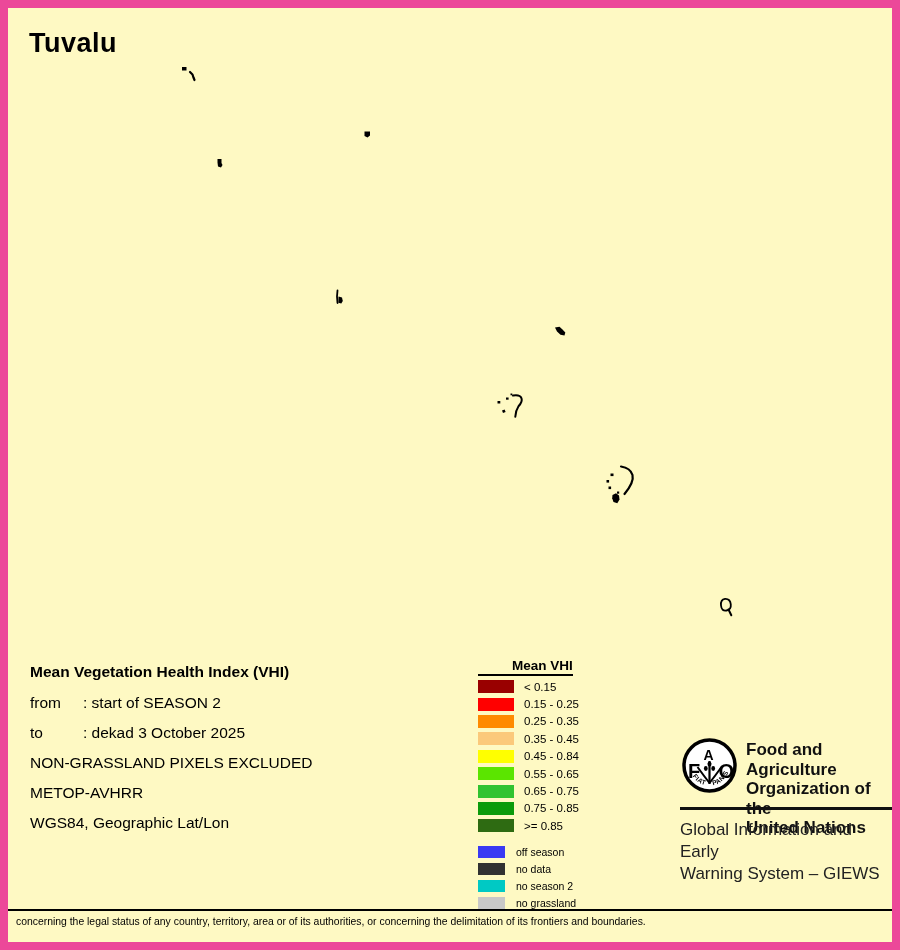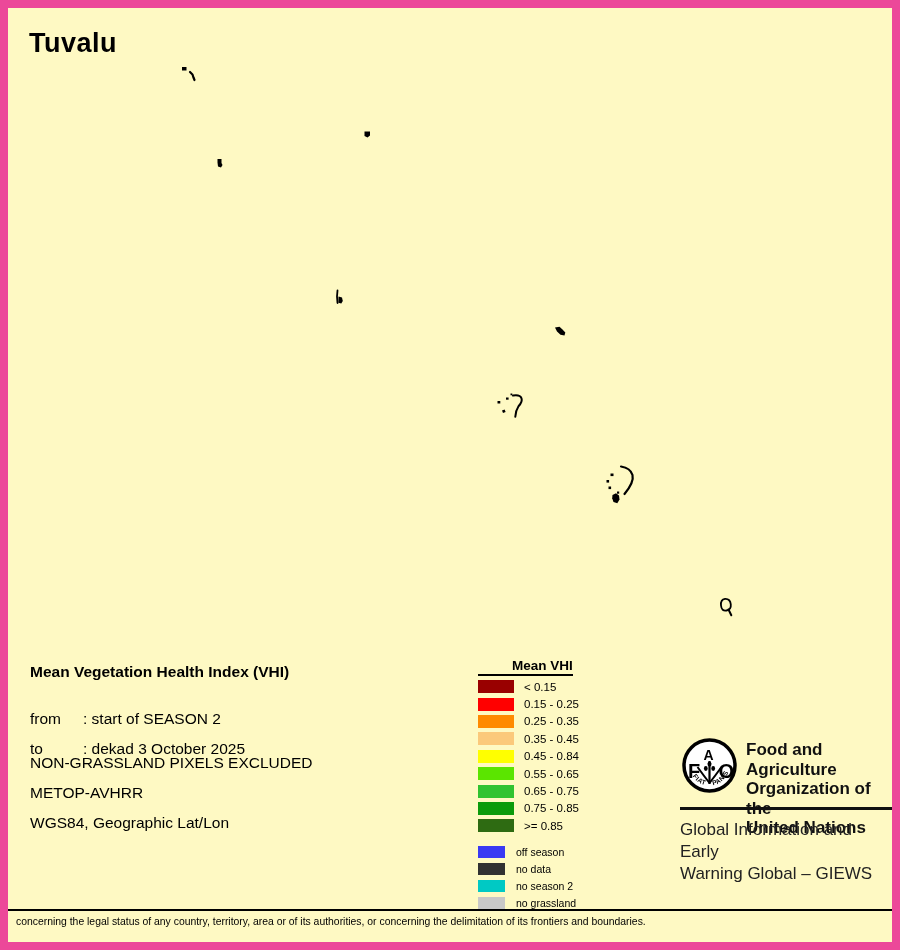--- a/index.html
+++ b/index.html
@@ -7,21 +7,21 @@
     position:relative;width:900px;height:950px;box-sizing:border-box;
     border:8px solid #ec4899;background:#fef9c3;overflow:hidden;
     font-family:"Liberation Sans",sans-serif;color:#000;
   }
   .title{position:absolute;left:21px;top:20px;font-size:27px;font-weight:bold;letter-spacing:.5px;}
   .map-islands{position:absolute;left:0;top:0;width:900px;height:950px;pointer-events:none;}
 
   .info-heading{position:absolute;left:22px;top:655px;font-size:15.5px;font-weight:bold;}
   .info-rows{position:absolute;left:22px;top:686px;}
   .info-row{height:30px;font-size:15.5px;white-space:pre;}
-  .info-label{display:inline-block;min-width:53px;margin-top:16px;}
+  .info-label{display:inline-block;min-width:53px;}
 
   .legend-title{position:absolute;left:470px;top:650px;font-size:13.5px;font-weight:bold;
     border-bottom:2px solid #000;padding-bottom:1px;padding-left:34px;}
   .legend-classes{position:absolute;left:470px;top:670px;}
   .legend-special{position:absolute;left:470px;top:835px;}
   .leg-row{display:flex;align-items:center;height:17.4px;}
   .legend-special .leg-row{height:17px;}
   .swatch{display:inline-block;}
   .swatch.vhi{width:36px;height:13px;margin-right:10px;}
   .swatch.special{width:27px;height:12px;margin-right:11px;}
@@ -156,20 +156,20 @@
   </svg>
 
   <div class="fao-org">
     <div>Food and Agriculture</div>
     <div>Organization of the</div>
     <div>United Nations</div>
   </div>
   <div class="fao-divider"></div>
   <div class="giews">
     <div>Global Information and Early</div>
-    <div>Warning Global – GIEWS</div>
+    <div>Warning System – GIEWS</div>
   </div>
 
   <div class="disclaimer">
     <div>concerning the legal status of any country, territory, area or of its authorities, or concerning the delimitation of its frontiers and boundaries.</div>
   </div>
 
 </div>
 
 </body></html>

